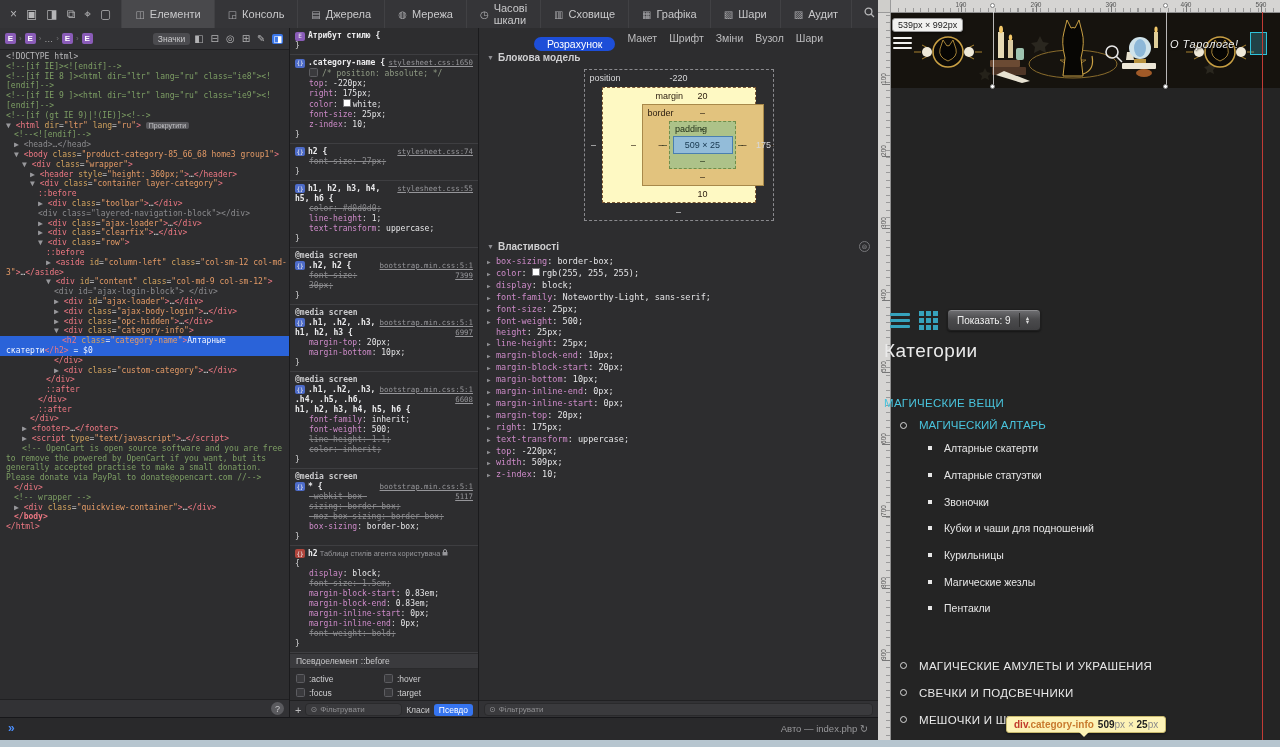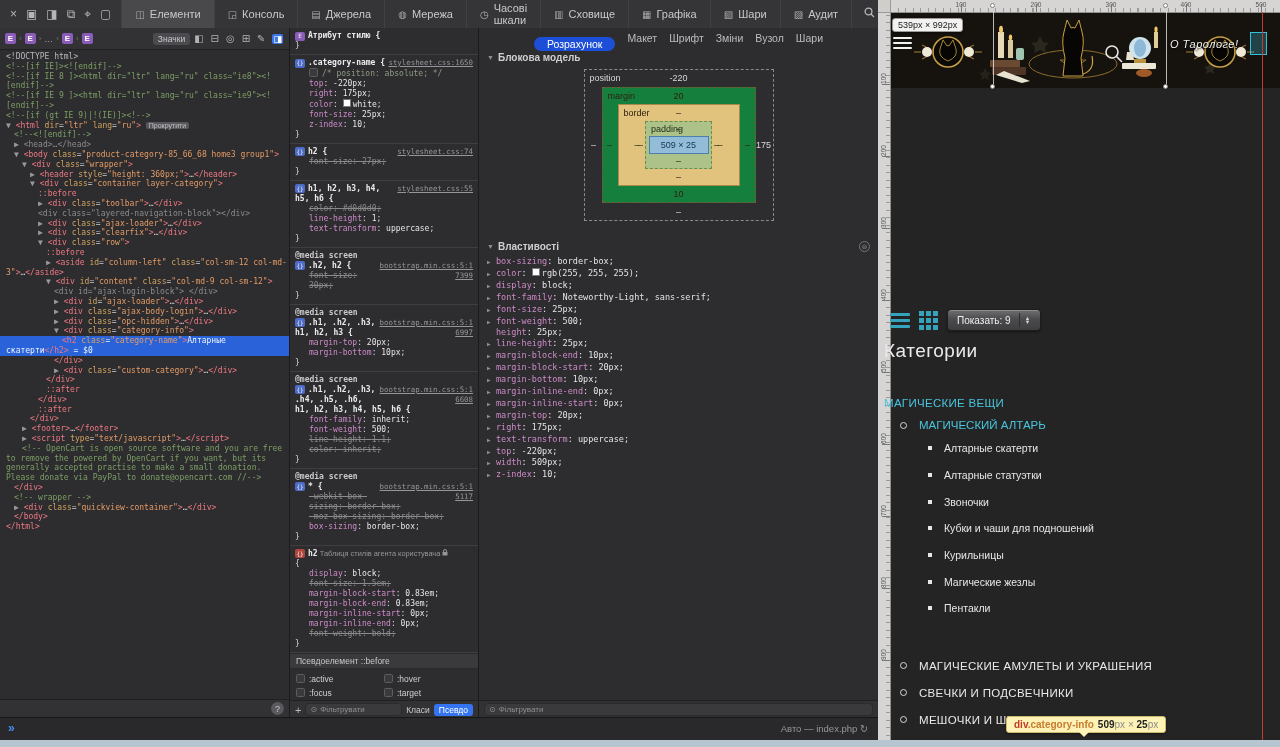--- a/index.html
+++ b/index.html
@@ -69,21 +69,21 @@
   .section-h{padding:4px 8px 2px;color:#cfcfd1;font-size:10px;font-weight:bold;display:flex;align-items:center;gap:4px;}
   .section-h .tri{color:#8e8e92;font-size:7px;}
   .sec-icon{margin-left:auto;color:#77777a;border:1px solid #77777a;border-radius:50%;width:9px;height:9px;font-size:7px;display:flex;align-items:center;justify-content:center;}
   .bm-area{height:168px;display:flex;justify-content:center;align-items:flex-start;padding-top:4px;}
   .bmring{display:flex;flex-direction:column;flex:none;box-sizing:border-box;font-size:9px;}
   .bmtop,.bmbot{height:16px;position:relative;display:flex;align-items:center;justify-content:center;}
   .bmlabel{position:absolute;left:5px;}
   .bmmid{flex:1;display:flex;align-items:center;justify-content:center;}
   .bmside{width:16px;text-align:center;flex:none;}
   .bm-position{width:190px;height:152px;border:1px dashed #8a8a8e;color:#d8d8da;}
-  .bm-margin{width:154px;height:116px;background:#15803d;border:1px dashed #7d5833;color:#2e2012;}
+  .bm-margin{width:154px;height:116px;background:#fef9c3;border:1px dashed #7d5833;color:#2e2012;padding-left:48px;}
   .bm-border{width:122px;height:82px;background:#e2c37e;border:1px solid #a8894a;color:#2e2012;}
   .bm-padding{width:67px;height:48px;background:#adc289;border:1px dashed #6e8e4a;color:#22301a;}
   .bm-content{width:58px;height:16px;background:#93bcd9;border:1px solid #4a7fb0;color:#17374f;display:flex;align-items:center;justify-content:center;flex:none;}
   .props{font-family:"DejaVu Sans Mono","Liberation Mono",monospace;font-size:8.5px;line-height:10.9px;padding:2px 8px;color:#e4e4e6;}
   .prop-row .tri{color:#8e8e92;font-size:6px;margin-right:3px;display:inline-block;width:6px;}
   .prop-name{color:#cd8ac8;}
   
   .console-row{position:absolute;left:0;bottom:0;width:878px;height:22px;background:#29292b;border-top:1px solid #17171a;}
   .prompt{position:absolute;left:8px;top:3px;color:#4b8df8;font-size:12px;font-weight:bold;}
   .page-select{position:absolute;right:10px;top:5px;color:#98989b;font-size:9.5px;}
@@ -253,21 +253,21 @@
           <div class="dom-line pse" style="text-indent: 40px;">::after</div>
           <div class="dom-line" style="text-indent: 32px;"><span class="tg">&lt;/div</span><span class="tg">&gt;</span></div>
           <div class="dom-line pse" style="text-indent: 32px;">::after</div>
           <div class="dom-line" style="text-indent: 24px;"><span class="tg">&lt;/div</span><span class="tg">&gt;</span></div>
           <div class="dom-line" style="text-indent: 16px;"><span class="arw">▶ </span><span class="tg">&lt;footer</span><span class="tg">&gt;</span>…<span class="tg">&lt;/footer</span><span class="tg">&gt;</span></div>
           <div class="dom-line" style="text-indent: 16px;"><span class="arw">▶ </span><span class="tg">&lt;script</span> <span class="at">type</span>=<span class="st">"text/javascript"</span><span class="tg">&gt;</span>…<span class="tg">&lt;/script</span><span class="tg">&gt;</span></div>
           <div class="dom-line cmt" style="text-indent: 16px;">&lt;!-- OpenCart is open source software and you are free to remove the powered by OpenCart if you want, but its generally accepted practise to make a small donation. Please donate via PayPal to donate@opencart.com //--&gt;</div>
           <div class="dom-line" style="text-indent: 8px;"><span class="tg">&lt;/div</span><span class="tg">&gt;</span></div>
           <div class="dom-line cmt" style="text-indent: 8px;">&lt;!-- wrapper --&gt;</div>
           <div class="dom-line" style="text-indent: 8px;"><span class="arw">▶ </span><span class="tg">&lt;div</span> <span class="at">class</span>=<span class="st">"quickview-container"</span><span class="tg">&gt;</span>…<span class="tg">&lt;/div</span><span class="tg">&gt;</span></div>
-          <div class="dom-line" style="text-indent: 8px;"><span class="tg">&lt;/body</span><span class="tg">&gt;</span></div>
+          <div class="dom-line" style="text-indent: 8px; font-weight: bold;"><span class="tg">&lt;/body</span><span class="tg">&gt;</span></div>
           <div class="dom-line" style="text-indent: 0px;"><span class="tg">&lt;/html</span><span class="tg">&gt;</span></div>
         </div>
       <div class="left-foot">
         <span class="help-btn">?</span>
       </div>
     </div>
 
     <div class="styles-panel">
       <div class="styles-scroll" id="styles-scroll">
           <div class="sty-sec">

